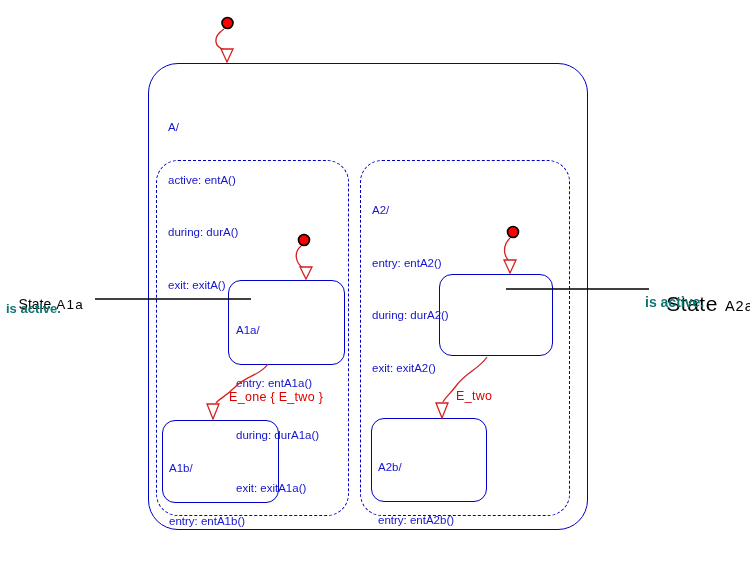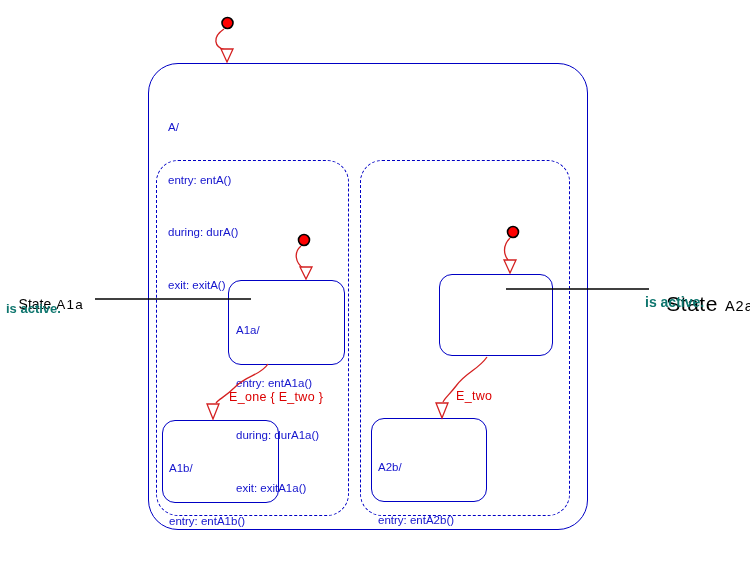--- a/index.html
+++ b/index.html
@@ -65,26 +65,32 @@
   <div class="state" style="left:148px; top:63px; width:440px; height:467px; border-radius:30px;"></div>
   <div class="state region" style="left:156px; top:160px; width:193px; height:356px; border-radius:22px;"></div>
   <div class="state region" style="left:360px; top:160px; width:210px; height:356px; border-radius:22px;"></div>
   <div class="state" style="left:228px; top:280px; width:117px; height:85px; border-radius:13px;"></div>
   <div class="state" style="left:439px; top:274px; width:114px; height:82px; border-radius:13px;"></div>
   <div class="state" style="left:162px; top:420px; width:117px; height:83px; border-radius:13px;"></div>
   <div class="state" style="left:371px; top:418px; width:116px; height:84px; border-radius:13px;"></div>
 
   <div class="state-label" style="left:168px; top:84px;">
     <div>A/</div>
-    <div>entry: entA()</div>
+    <div>active: entA()</div>
     <div>during: durA()</div>
     <div>exit: exitA()</div>
   </div>
 
 
+  <div class="state-label" style="left:372px; top:167px;">
+    <div>A2/</div>
+    <div>entry: entA2()</div>
+    <div>during: durA2()</div>
+    <div>exit: exitA2()</div>
+  </div>
 
   <div class="state-label" style="left:236px; top:287px;">
     <div>A1a/</div>
     <div>entry: entA1a()</div>
     <div>during: durA1a()</div>
     <div>exit: exitA1a()</div>
   </div>
 
 
   <div class="state-label" style="left:169px; top:425px;">

